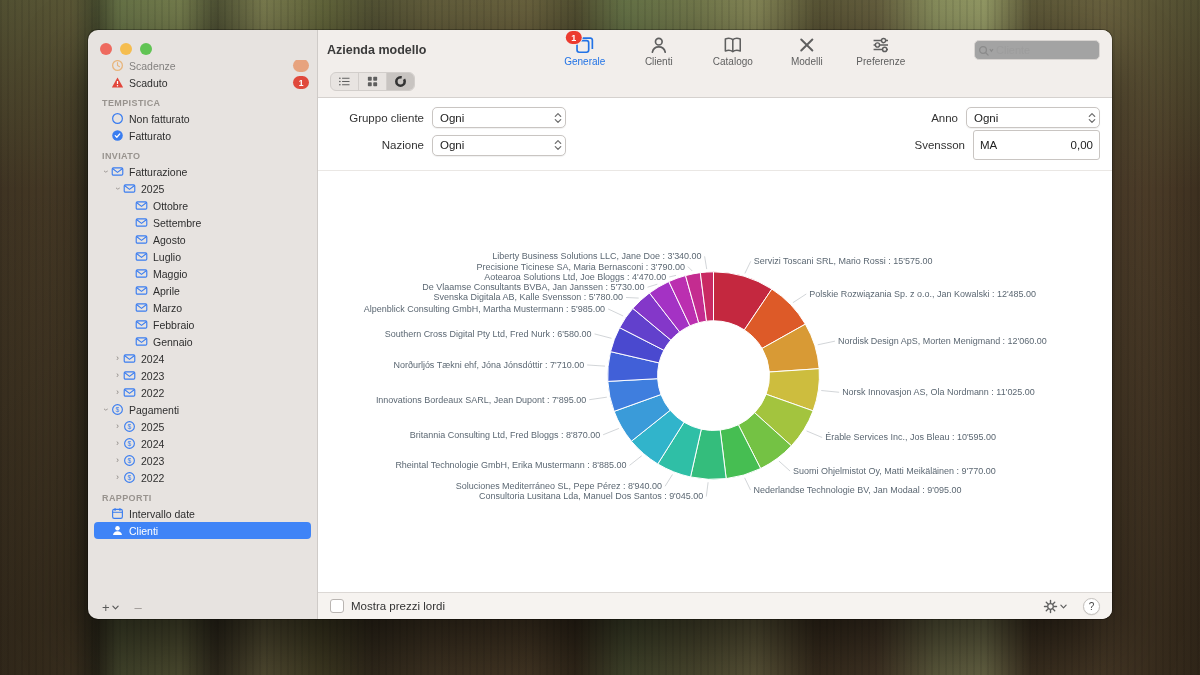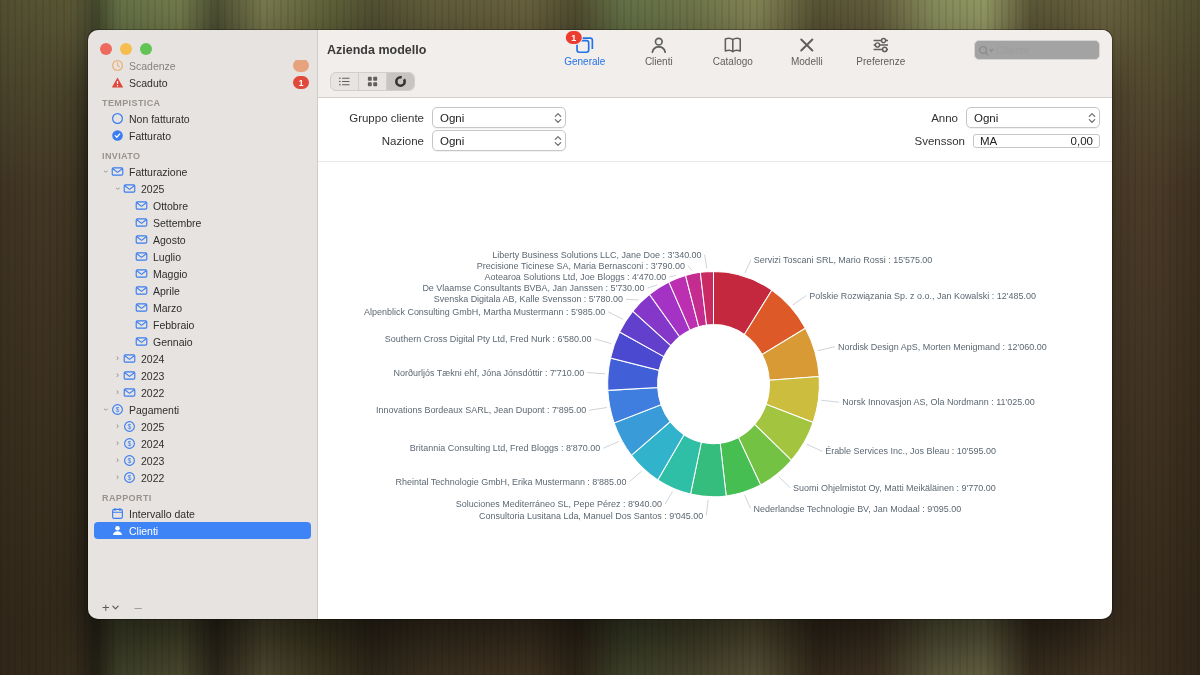--- a/index.html
+++ b/index.html
@@ -65,21 +65,21 @@
   .seg-btn svg{width:13px;height:13px;}
   .filters{flex:none;padding:9px 12px 10px 14px;border-bottom:1px solid #eae7e4;display:flex;flex-direction:column;gap:2px;}
   .filter-row{display:flex;justify-content:space-between;align-items:center;}
   .fp{display:flex;align-items:center;gap:8px;}
   .f-label{font-size:11.5px;color:#333;}
   .f-label.fixed{width:92px;text-align:right;}
   .popup{width:125px;height:19px;background:#fff;border:1px solid #c9c5c2;border-radius:5px;display:flex;align-items:center;
     font-size:11.5px;color:#222;padding-left:7px;box-shadow:0 .5px 1px rgba(0,0,0,.06);}
   .popup .arrows{margin-left:auto;width:14px;height:16px;display:flex;align-items:center;justify-content:center;color:#6f6f6f;}
   .popup .arrows svg{width:8px;height:12px;}
-  .field{width:127px;height:14px;background:#fff;border:1px solid #c9c5c2;border-radius:3px;display:flex;align-items:center;
+  .field{width:127px;height:30px;background:#fff;border:1px solid #c9c5c2;border-radius:3px;display:flex;align-items:center;
     justify-content:space-between;font-size:11.5px;color:#222;padding:0 6px;box-sizing:border-box;}
   .chart-region{flex:1;position:relative;min-height:0;}
   #donut-svg{position:absolute;inset:0;width:100%;height:100%;}
   .chart-label{font-family:"Liberation Sans","DejaVu Sans",sans-serif;font-size:9px;fill:#5c6873;}
   .callout{stroke:#c6cacd;stroke-width:.8;fill:none;}
   .bottombar{height:26px;flex:none;background:#f6f3f0;border-top:1px solid #dcd8d5;display:flex;align-items:center;padding:0 12px;gap:7px;}
   .checkbox{width:12px;height:12px;background:#fff;border:1px solid #b9b5b2;border-radius:3px;flex:none;}
   .bb-label{font-size:11.5px;color:#333;}
   .bb-right{margin-left:auto;display:flex;align-items:center;gap:16px;color:#5f5f5f;}
   .bb-gear{display:flex;align-items:center;gap:2px;}
@@ -612,16 +612,31 @@
             <text x="327.0" y="121.7" text-anchor="end" class="chart-label">De Vlaamse Consultants BVBA, Jan Janssen : 5'730.00</text>
             <path d="M358.5 106.6L351.7 108.2" class="callout"></path>
             <text x="348.7" y="111.2" text-anchor="end" class="chart-label">Aotearoa Solutions Ltd, Joe Bloggs : 4'470.00</text>
             <path d="M374.7 102.1L370.4 97.7" class="callout"></path>
             <text x="367.4" y="100.7" text-anchor="end" class="chart-label">Precisione Ticinese SA, Maria Bernasconi : 3'790.00</text>
             <path d="M389.2 100.2L387.1 87.2" class="callout"></path>
             <text x="384.1" y="90.2" text-anchor="end" class="chart-label">Liberty Business Solutions LLC, Jane Doe : 3'340.00</text>
           </svg>
       </div>
 
+      <footer class="bottombar">
+        <span class="checkbox"></span>
+        <span class="bb-label">Mostra prezzi lordi</span>
+        <div class="bb-right">
+          <span class="bb-gear">
+            <svg class="g">
+                <use href="#gear-icon"></use>
+              </svg>
+            <svg class="c">
+                <use href="#chevron-down-icon"></use>
+              </svg>
+          </span>
+          <span class="bb-help">?</span>
+        </div>
+      </footer>
     </section>
 
   </div>
 </div>
 
 </body></html>

